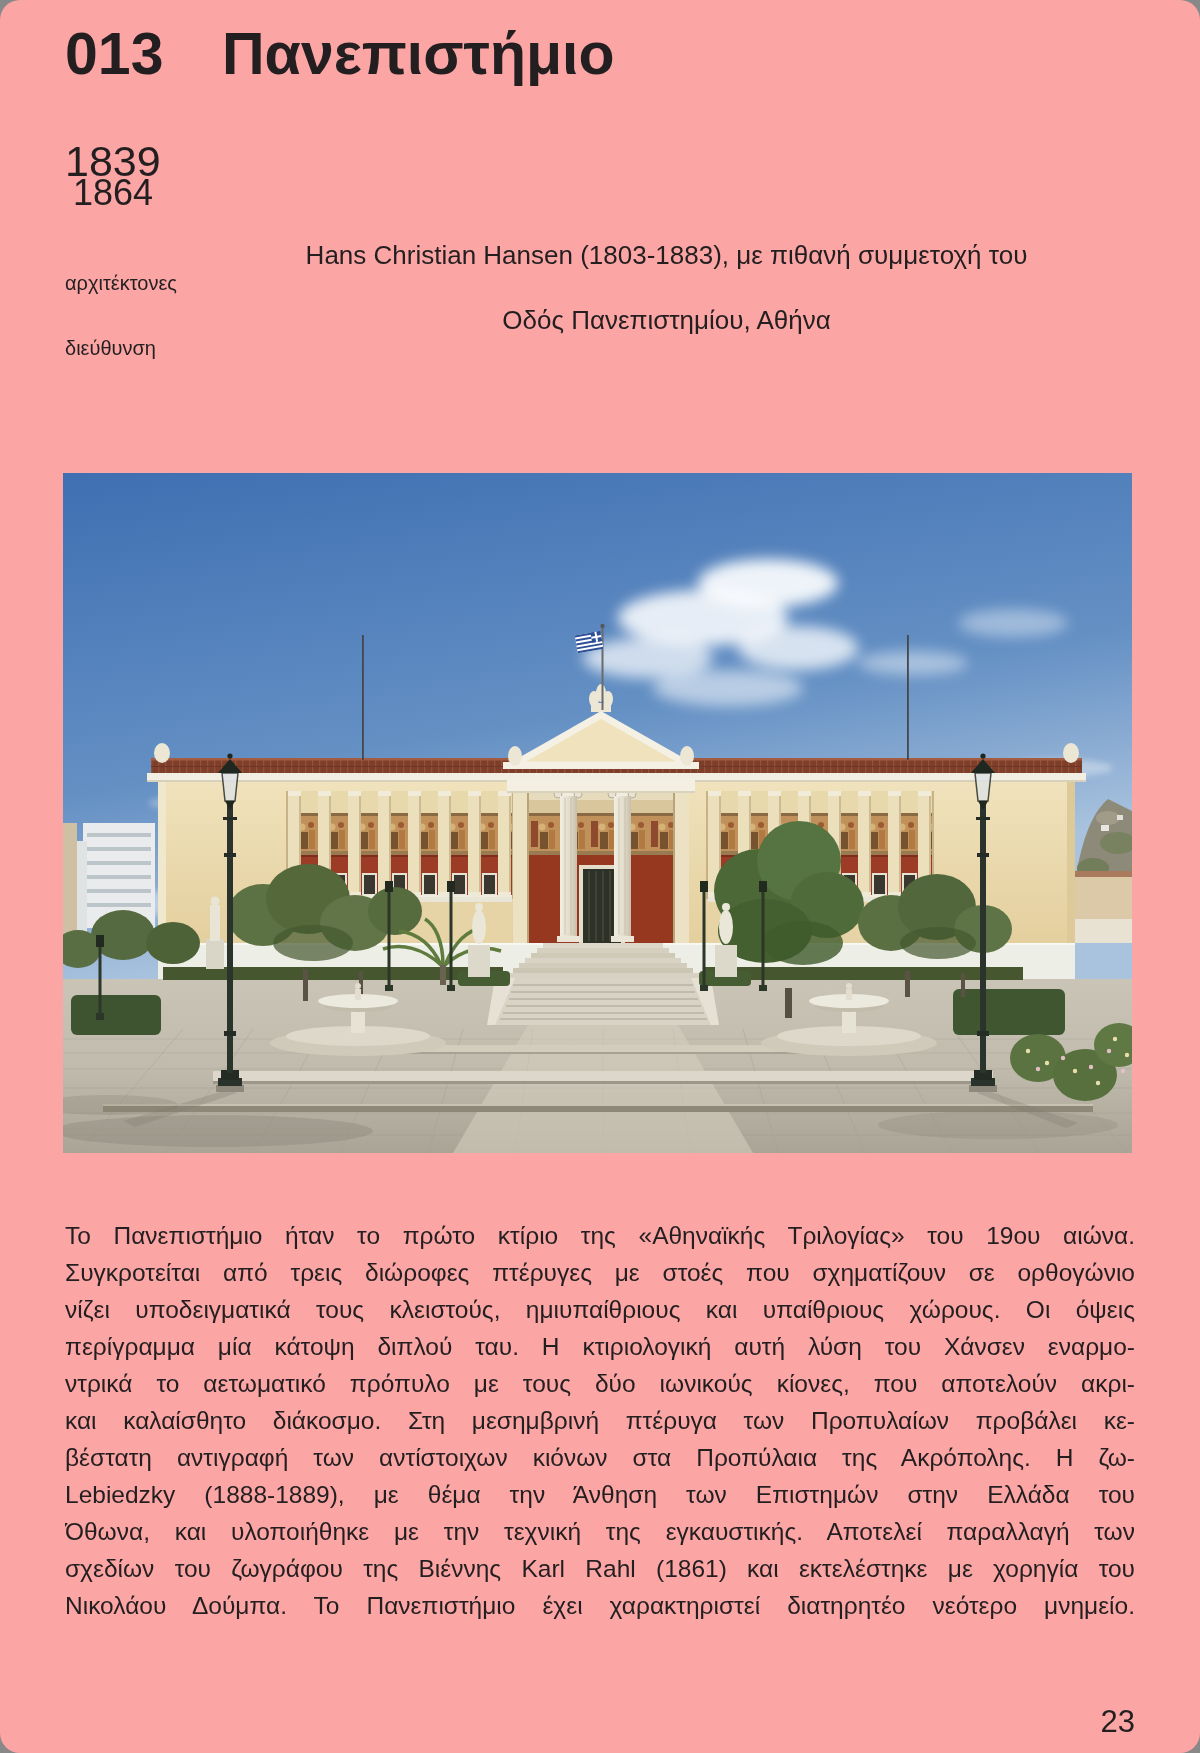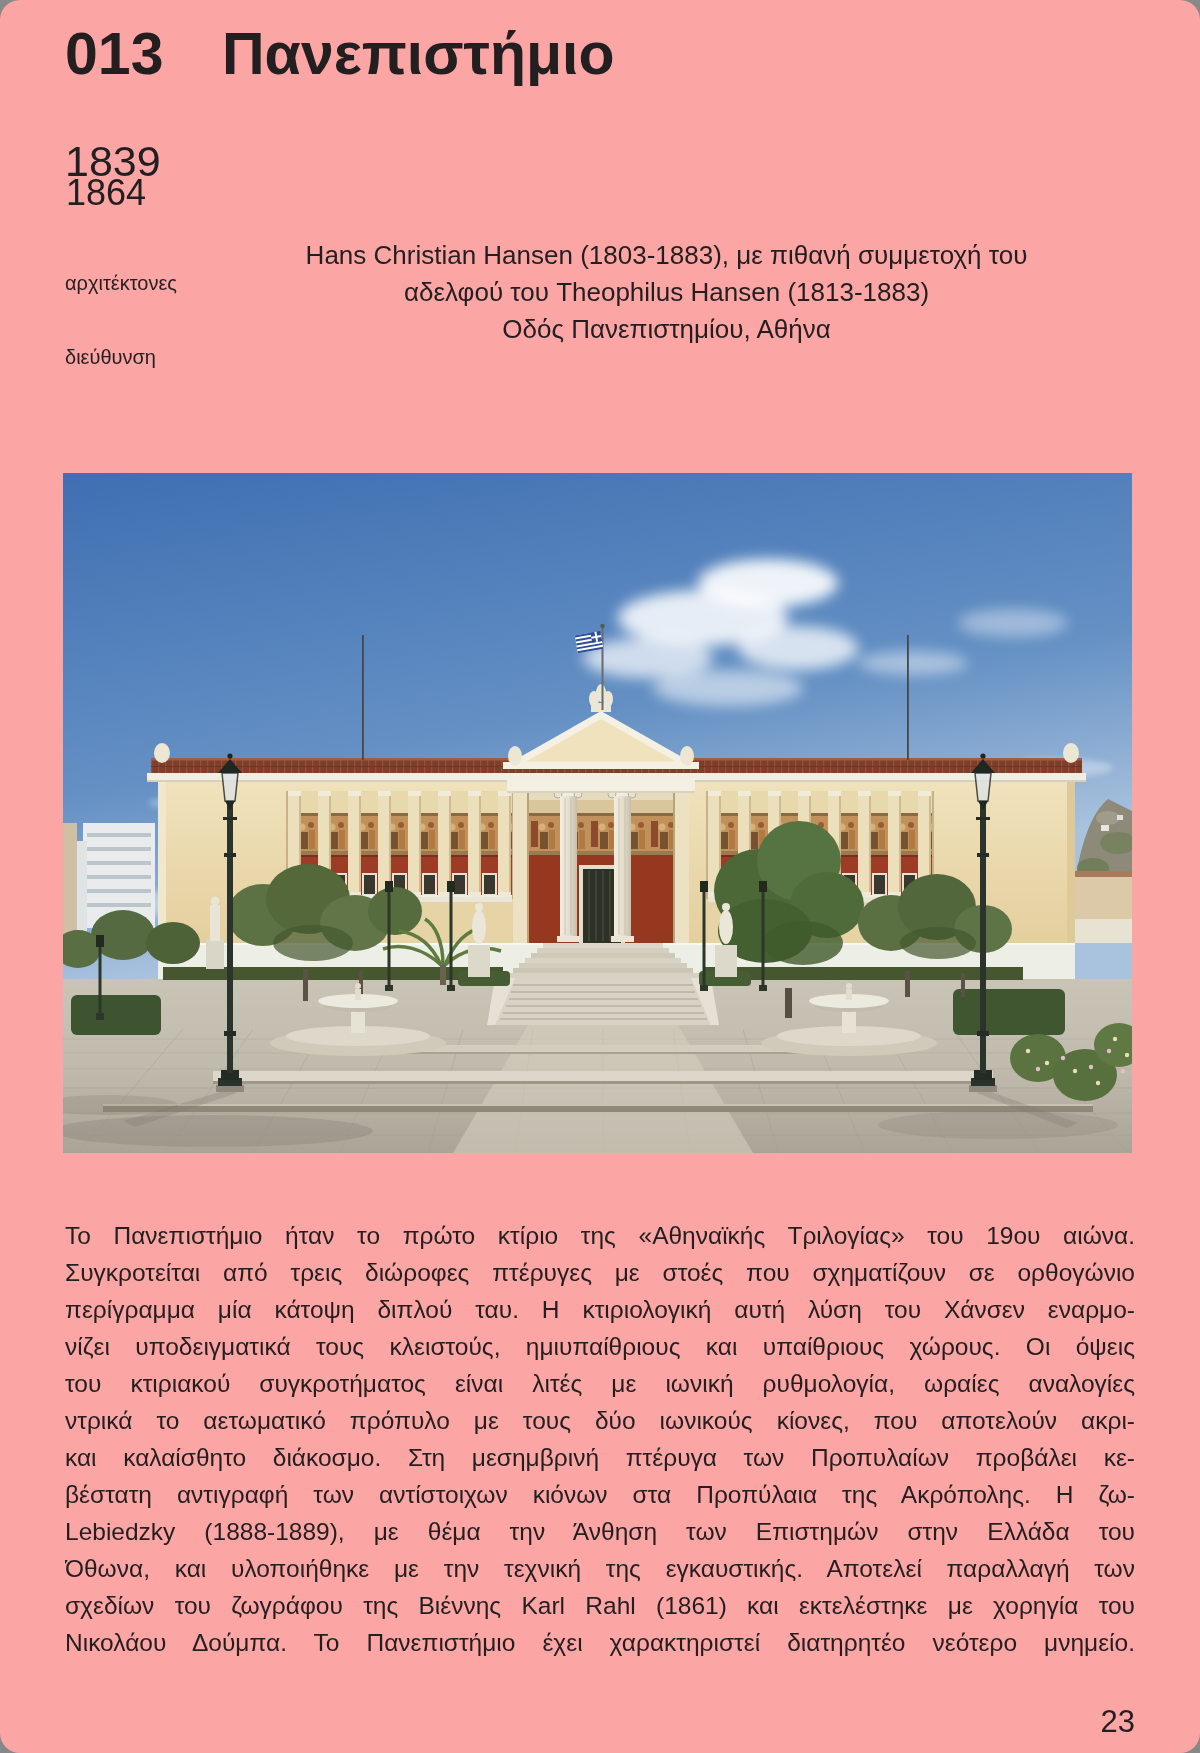--- a/index.html
+++ b/index.html
@@ -8,21 +8,21 @@
     width:1200px;height:1753px;
     background:#fca5a5;
     font-family:"Liberation Sans", sans-serif;
     color:#231f20;
     overflow:hidden;
     border-radius:20px;
   }
   .title-row{position:absolute;left:65px;top:24px;font-size:59px;font-weight:700;line-height:1.05;letter-spacing:0px;white-space:nowrap;}
   .title-num{display:inline-block;width:157px;}
   .year-start{position:absolute;left:65px;top:138px;font-size:43px;font-weight:400;line-height:1.1;}
-  .year-end{position:absolute;left:66px;top:173px;font-size:36px;font-weight:400;line-height:1.1;}
+  .year-end{position:absolute;left:73px;top:173px;font-size:36px;font-weight:400;line-height:1.1;}
   .meta{position:absolute;left:65px;top:237px;width:1070px;display:grid;grid-template-columns:133px 1fr;row-gap:0px;}
   .meta-label{font-size:20px;line-height:37px;align-self:start;margin-top:28px;}
   .meta-value{font-size:26px;line-height:37px;text-align:center;}
   .figure{position:absolute;left:63px;top:473px;width:1069px;height:680px;}
   .figure svg{display:block;}
   .bodytext{position:absolute;left:65px;top:1217px;width:1070px;font-size:24.5px;line-height:37px;}
   .bline{height:37px;text-align:justify;text-align-last:justify;white-space:normal;overflow:hidden;}
   .pagenum{position:absolute;right:65px;top:1703px;font-size:31px;line-height:1.2;}
 </style>
 </head>
@@ -34,21 +34,20 @@
     <span class="title-num">013</span><span>Πανεπιστήμιο</span>
   </div>
 
   <div class="year-start">1839</div>
   <div class="year-end">1864</div>
 
   <div class="meta">
     <div class="meta-label">αρχιτέκτονες</div>
     <div class="meta-value">
       <div>Hans Christian Hansen (1803-1883), με πιθανή συμμετοχή του</div>
-      <div>αδελφού του Theophilus Hansen (1813-1883)</div>
     </div>
     <div class="meta-label">διεύθυνση</div>
     <div class="meta-value">Οδός Πανεπιστημίου, Αθήνα</div>
   </div>
 
   <div class="figure">
     <svg width="1069" height="680" viewBox="0 0 1069 680" xmlns="http://www.w3.org/2000/svg">
       <defs>
         <linearGradient id="skyG" x1="0" y1="0" x2="0.25" y2="1">
           <stop offset="0" stop-color="#3f6fb2"></stop>
@@ -494,23 +493,22 @@
         <polygon points="908,300 932,300 920,286" fill="#1f2721"></polygon>
         <circle cx="920" cy="283" r="2.6" fill="#1f2721"></circle>
         <polygon points="915,328 925,328 920,337" fill="#1f2721"></polygon>
       </g>
     </svg>
   </div>
 
   <div class="bodytext">
     <div class="bline">Το Πανεπιστήμιο ήταν το πρώτο κτίριο της «Αθηναϊκής Τριλογίας» του 19ου αιώνα.</div>
     <div class="bline">Συγκροτείται από τρεις διώροφες πτέρυγες με στοές που σχηματίζουν σε ορθογώνιο</div>
+    <div class="bline">νίζει υποδειγματικά τους κλειστούς, ημιυπαίθριους και υπαίθριους χώρους. Οι όψεις</div>
     <div class="bline">περίγραμμα μία κάτοψη διπλού ταυ. Η κτιριολογική αυτή λύση του Χάνσεν εναρμο-</div>
-    <div class="bline">νίζει υποδειγματικά τους κλειστούς, ημιυπαίθριους και υπαίθριους χώρους. Οι όψεις</div>
-    <div class="bline">του κτιριακού συγκροτήματος είναι λιτές με ιωνική ρυθμολογία, ωραίες αναλογίες</div>
     <div class="bline">ντρικά το αετωματικό πρόπυλο με τους δύο ιωνικούς κίονες, που αποτελούν ακρι-</div>
     <div class="bline">και καλαίσθητο διάκοσμο. Στη μεσημβρινή πτέρυγα των Προπυλαίων προβάλει κε-</div>
     <div class="bline">βέστατη αντιγραφή των αντίστοιχων κιόνων στα Προπύλαια της Ακρόπολης. Η ζω-</div>
     <div class="bline">Lebiedzky (1888-1889), με θέμα την Άνθηση των Επιστημών στην Ελλάδα του</div>
     <div class="bline">Όθωνα, και υλοποιήθηκε με την τεχνική της εγκαυστικής. Αποτελεί παραλλαγή των</div>
     <div class="bline">σχεδίων του ζωγράφου της Βιέννης Karl Rahl (1861) και εκτελέστηκε με χορηγία του</div>
     <div class="bline">Νικολάου Δούμπα. Το Πανεπιστήμιο έχει χαρακτηριστεί διατηρητέο νεότερο μνημείο.</div>
   </div>
 
   <div class="pagenum">23</div>

